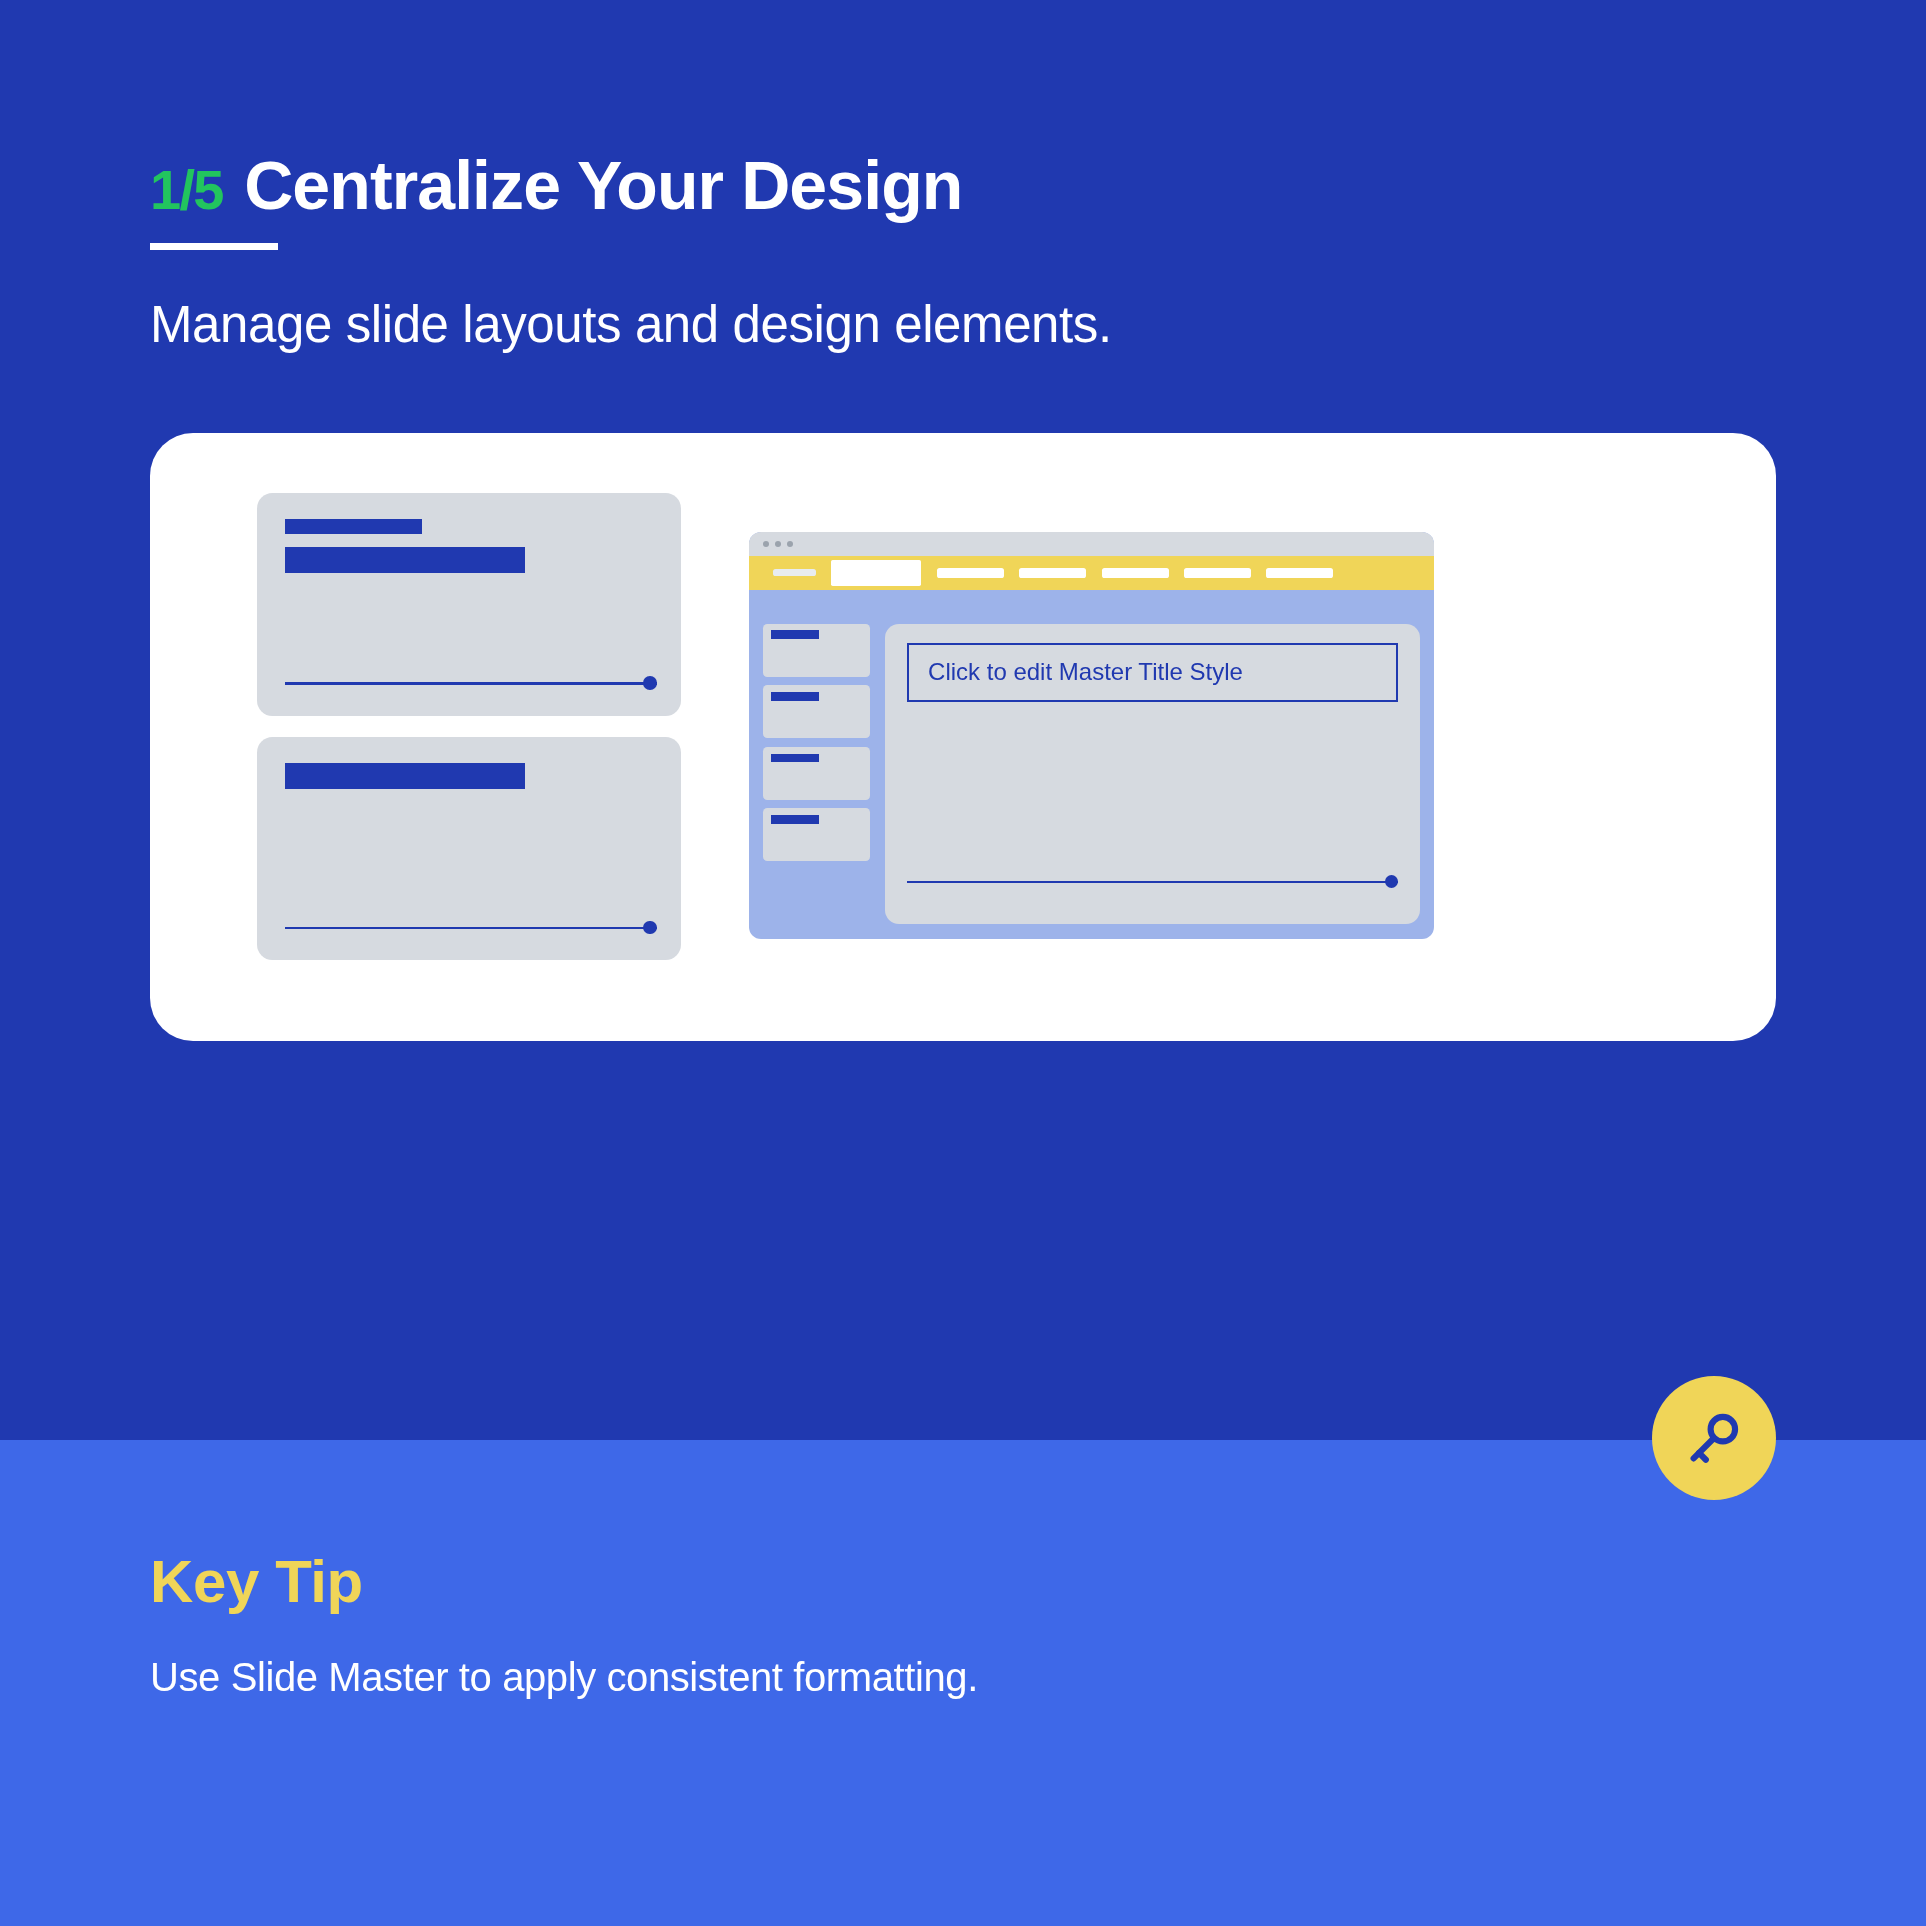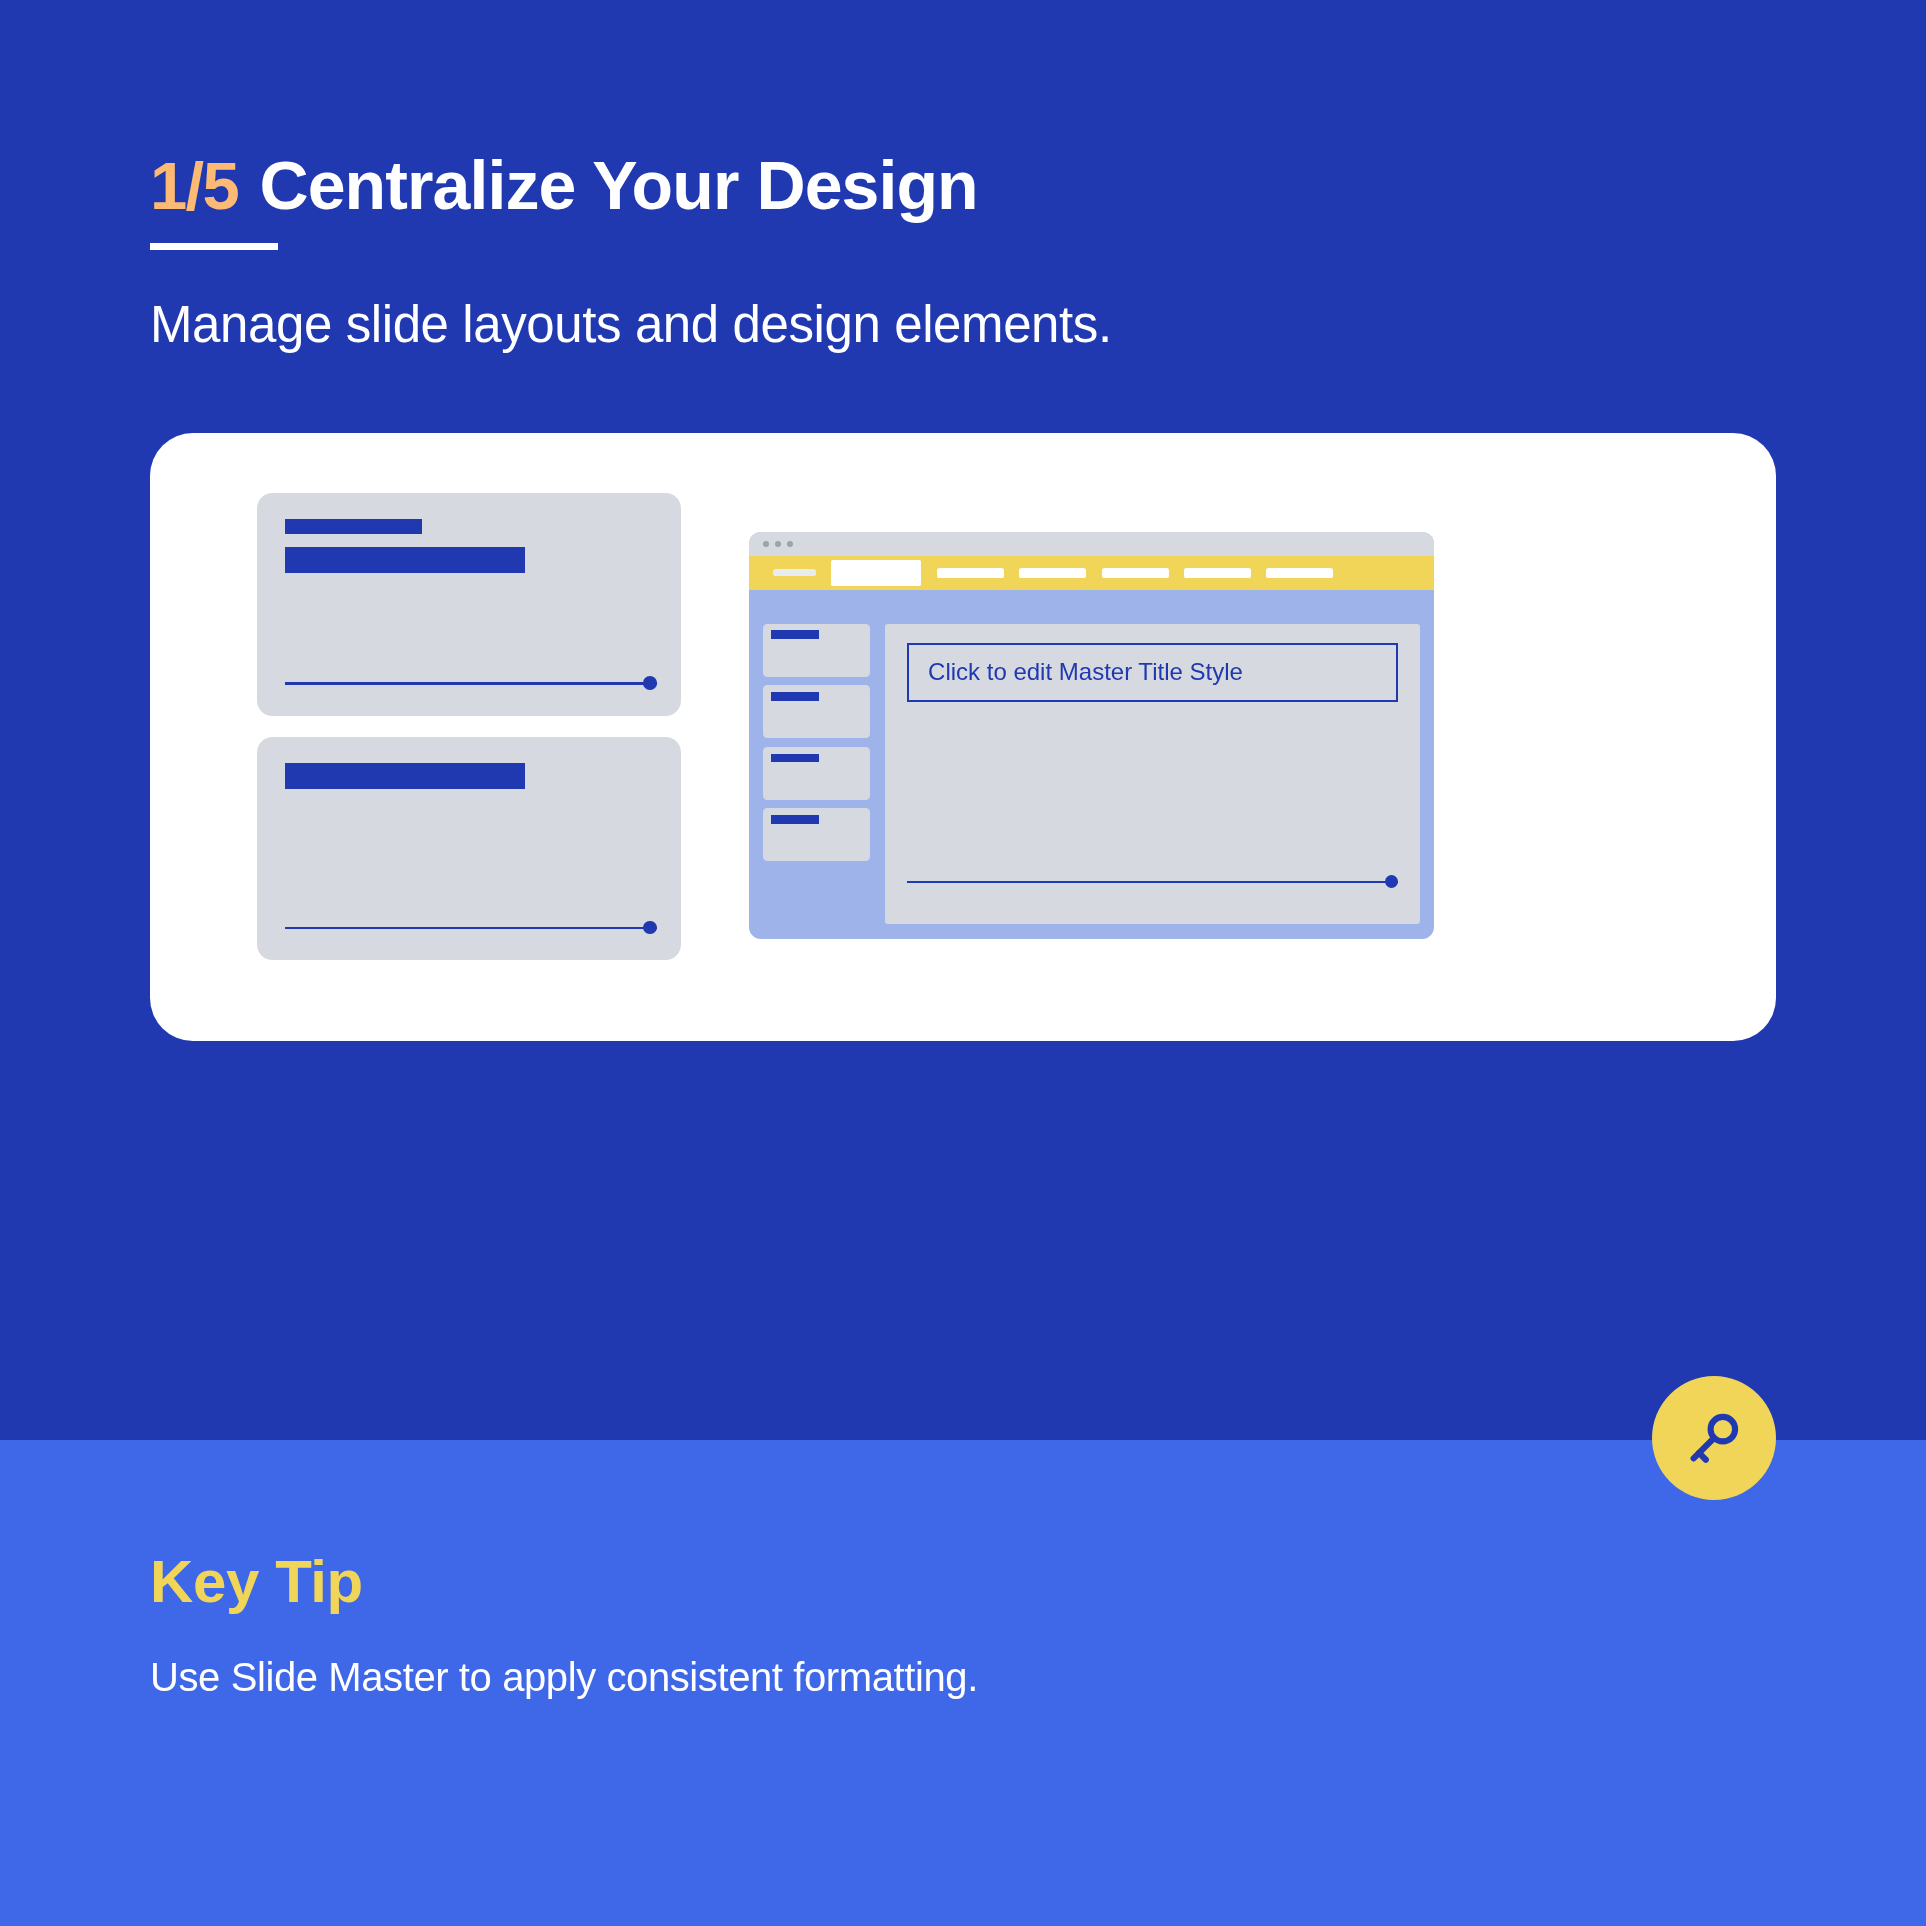--- a/index.html
+++ b/index.html
@@ -30,22 +30,22 @@
     }
     
     .title-row {
       display: flex;
       gap: 21.4px;
       align-items: baseline;
       margin-bottom: 19px;
     }
     
     .step-number {
-      color: #fdba74;
-      font-size: 67px;
+      color: #22c55e;
+      font-size: 56px;
       font-weight: 700;
       letter-spacing: -1.7px;
     }
     
     .main-title {
       color: #ffffff;
       font-size: 68px;
       font-weight: 700;
       letter-spacing: -0.9px;
     }
@@ -206,21 +206,21 @@
     
     .sidebar-bar {
       width: 48px;
       height: 8.6px;
       background: #2039b0;
     }
     
     .window-canvas {
       flex: 1;
       background: #d6dae0;
-      border-radius: 3px;
+      border-radius: 14px;
       padding: 19px 22px 19px 22px;
       position: relative;
     }
     
     .master-title-box {
       border: 2.6px solid #2039b0;
       padding: 13.7px 19px;
       color: #2039b0;
       font-size: 24px;
       font-weight: 400;

